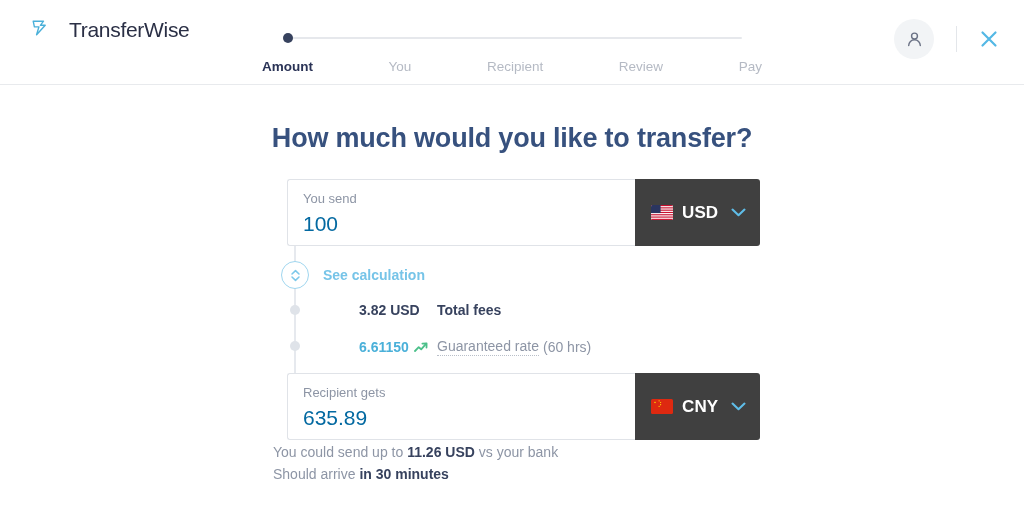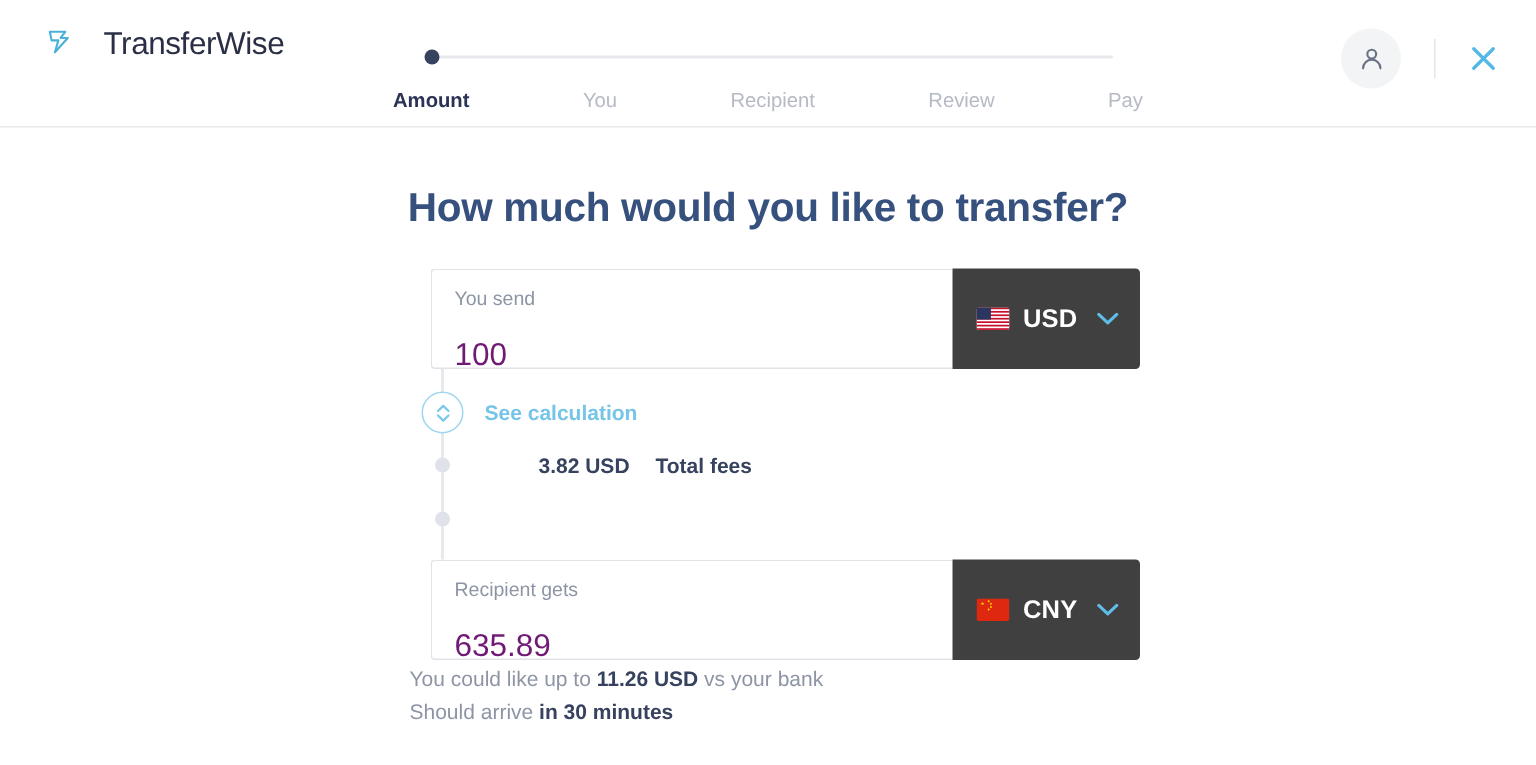--- a/index.html
+++ b/index.html
@@ -163,23 +163,23 @@
     background: #fff;
     padding: 11px 16px 0 15px;
   }
   .field-label {
     font-size: 13px;
     color: #8d95a5;
     line-height: 16px;
   }
   .field-value {
     font-size: 21px;
-    color: #701a75;
+    color: #0369a1;
     line-height: 28px;
-    margin-top: 16px;
+    margin-top: 3px;
   }
   .currency-box {
     width: 125px;
     background: #404040;
     border-radius: 0 3px 3px 0;
     display: flex;
     align-items: center;
     gap: 9px;
     padding: 0 14px 0 16px;
     cursor: pointer;
@@ -382,20 +382,31 @@
 
       <div class="see-calc">See calculation</div>
 
       <div class="row-dot fees"></div>
       <div class="calc-row fees">
         <span class="calc-amount">3.82 USD</span>
         <span class="calc-desc">Total fees</span>
       </div>
 
       <div class="row-dot rate"></div>
+      <div class="calc-row rate">
+        <span class="calc-amount blue">
+          <span>6.61150</span>
+          <svg width="14" height="11" viewBox="0 0 14 11">
+            <path d="M1 9 L4.7 5.2 L7.2 7.3 L12 1.8" fill="none" stroke="#4cc08a" stroke-width="1.8" stroke-linecap="round" stroke-linejoin="round"></path>
+            <path d="M8.4 1.6 L12.6 1.5 L12.5 5.6" fill="none" stroke="#4cc08a" stroke-width="1.8" stroke-linecap="round" stroke-linejoin="round"></path>
+          </svg>
+        </span>
+        <span class="calc-desc muted uline">Guaranteed rate</span>
+        <span class="calc-desc muted" style="margin-left:4px">(60 hrs)</span>
+      </div>
     </div>
 
     <div class="amount-row">
       <div class="amount-field">
         <div class="field-label">Recipient gets</div>
         <div class="field-value">635.89</div>
       </div>
       <div class="currency-box">
         <svg class="flag" viewBox="0 0 22 15">
           <rect width="22" height="15" fill="#de2910"></rect>
@@ -412,19 +423,19 @@
           <svg width="15" height="9" viewBox="0 0 15 9">
             <path d="M1.5 1.6 L7.5 7.2 L13.5 1.6" fill="none" stroke="#5fbde8" stroke-width="2.1" stroke-linecap="round" stroke-linejoin="round"></path>
           </svg>
         </span>
       </div>
     </div>
   </div>
 
   <div class="notes">
     <div>
-      <span>You could like up to </span><b>11.26 USD</b><span> vs your bank</span>
+      <span>You could send up to </span><b>11.26 USD</b><span> vs your bank</span>
     </div>
     <div>
       <span>Should arrive </span><b>in 30 minutes</b>
     </div>
   </div>
 </div>
 
 </body></html>

